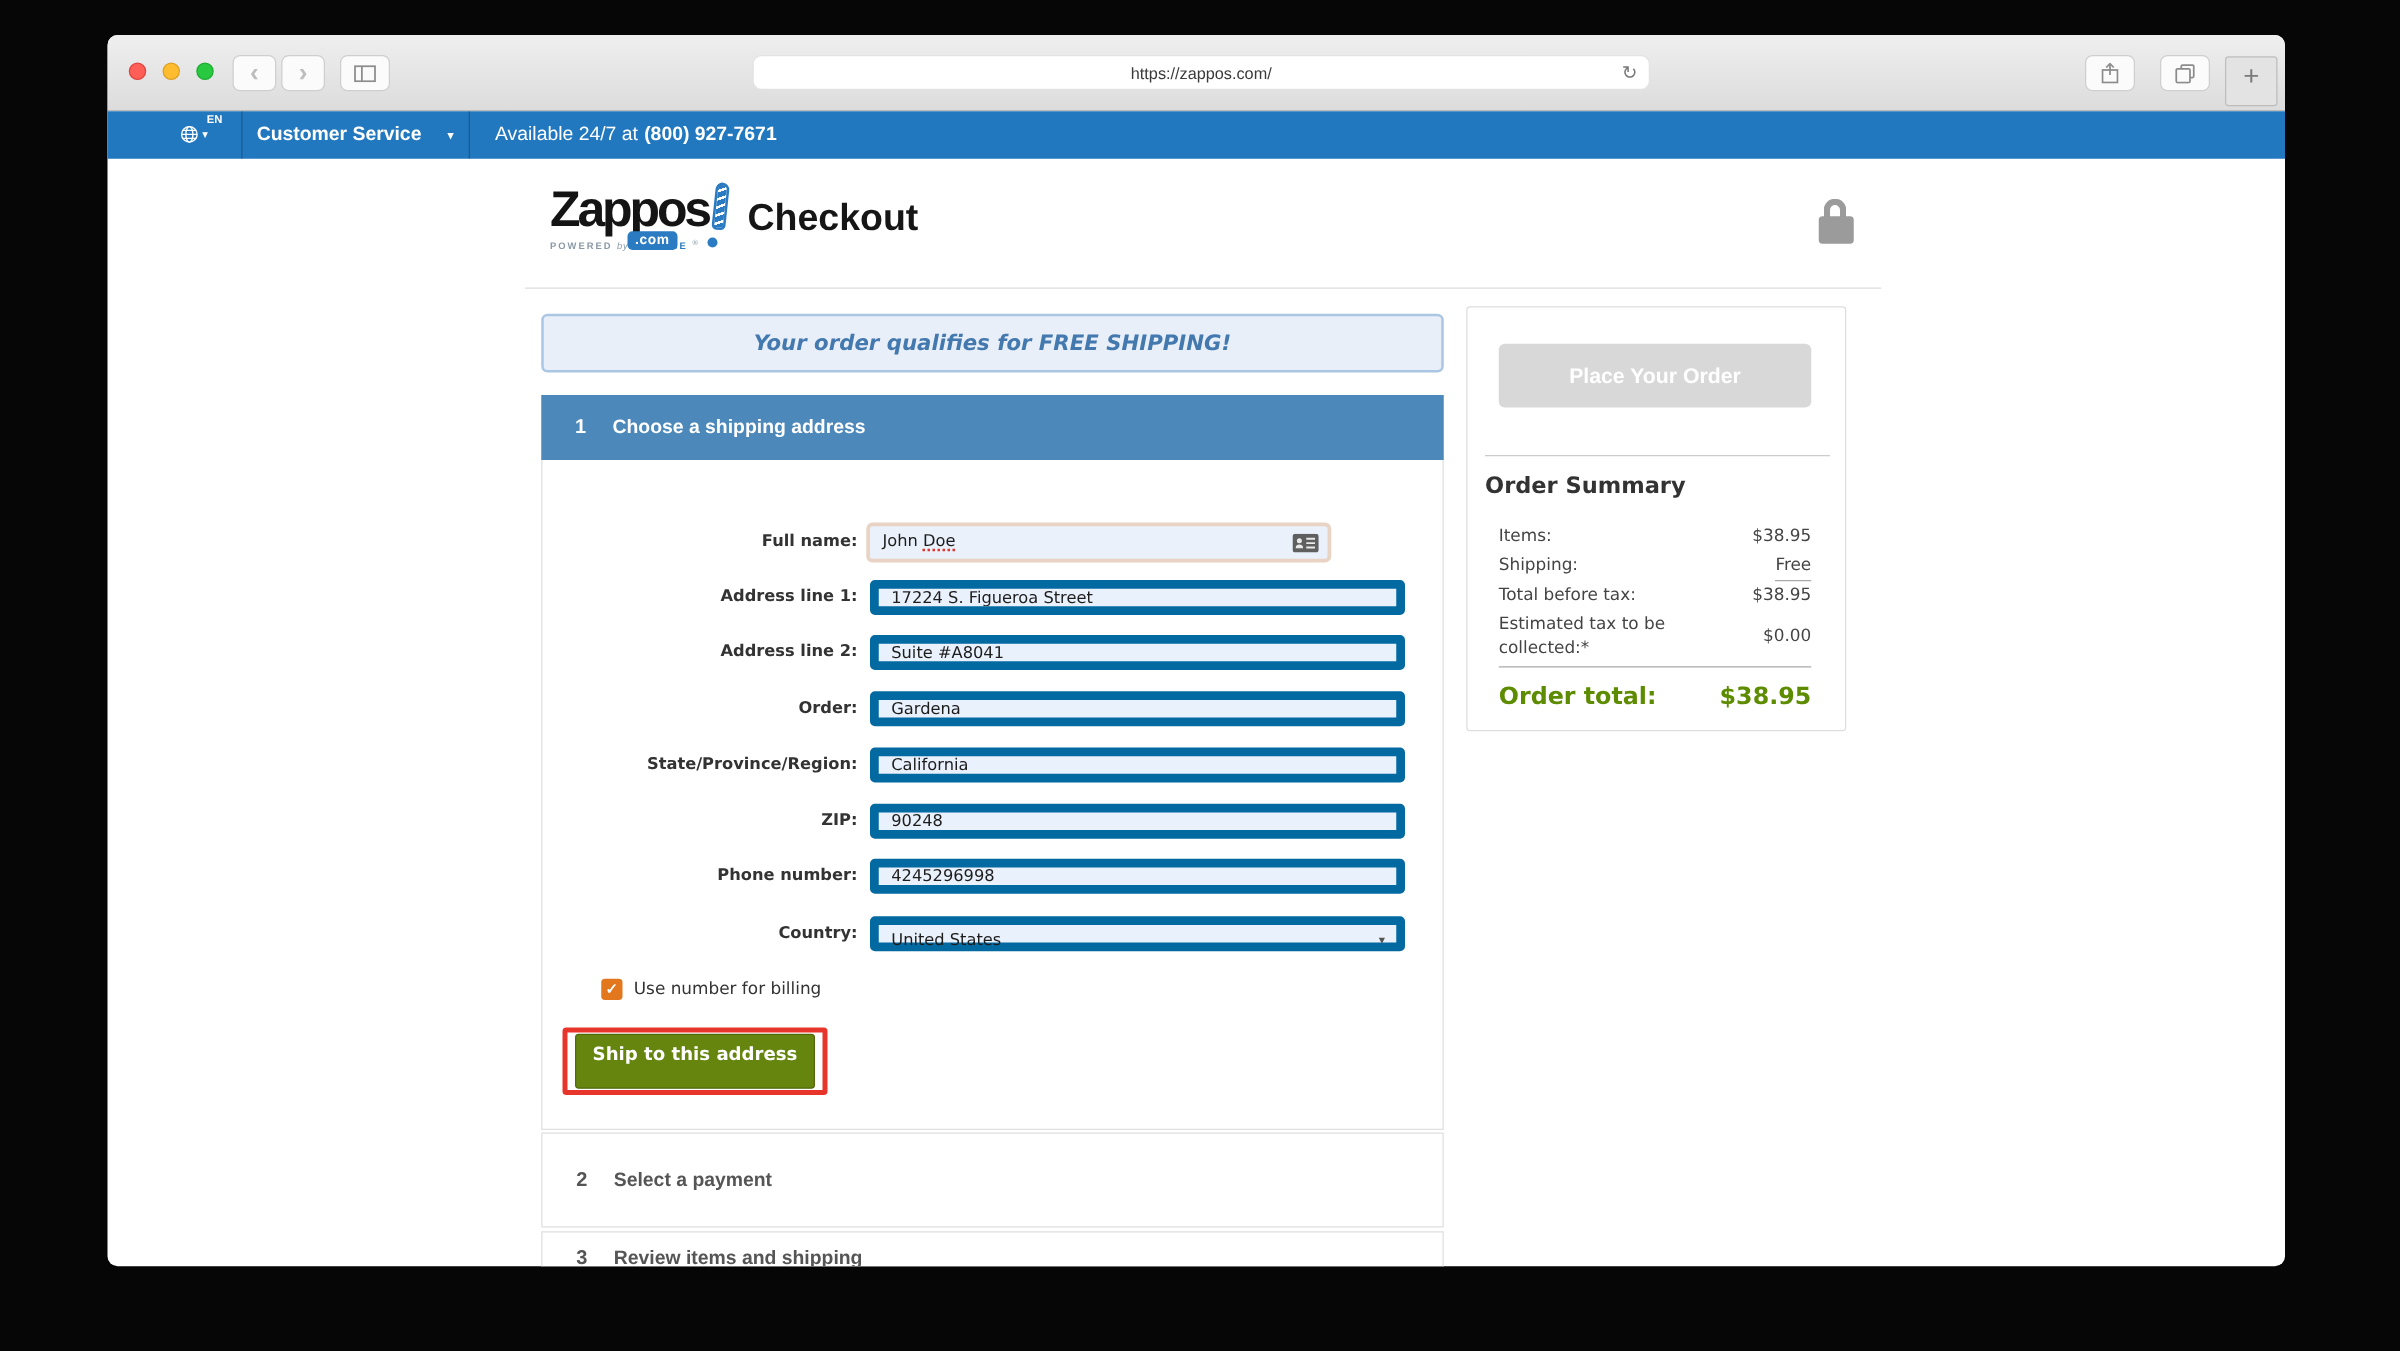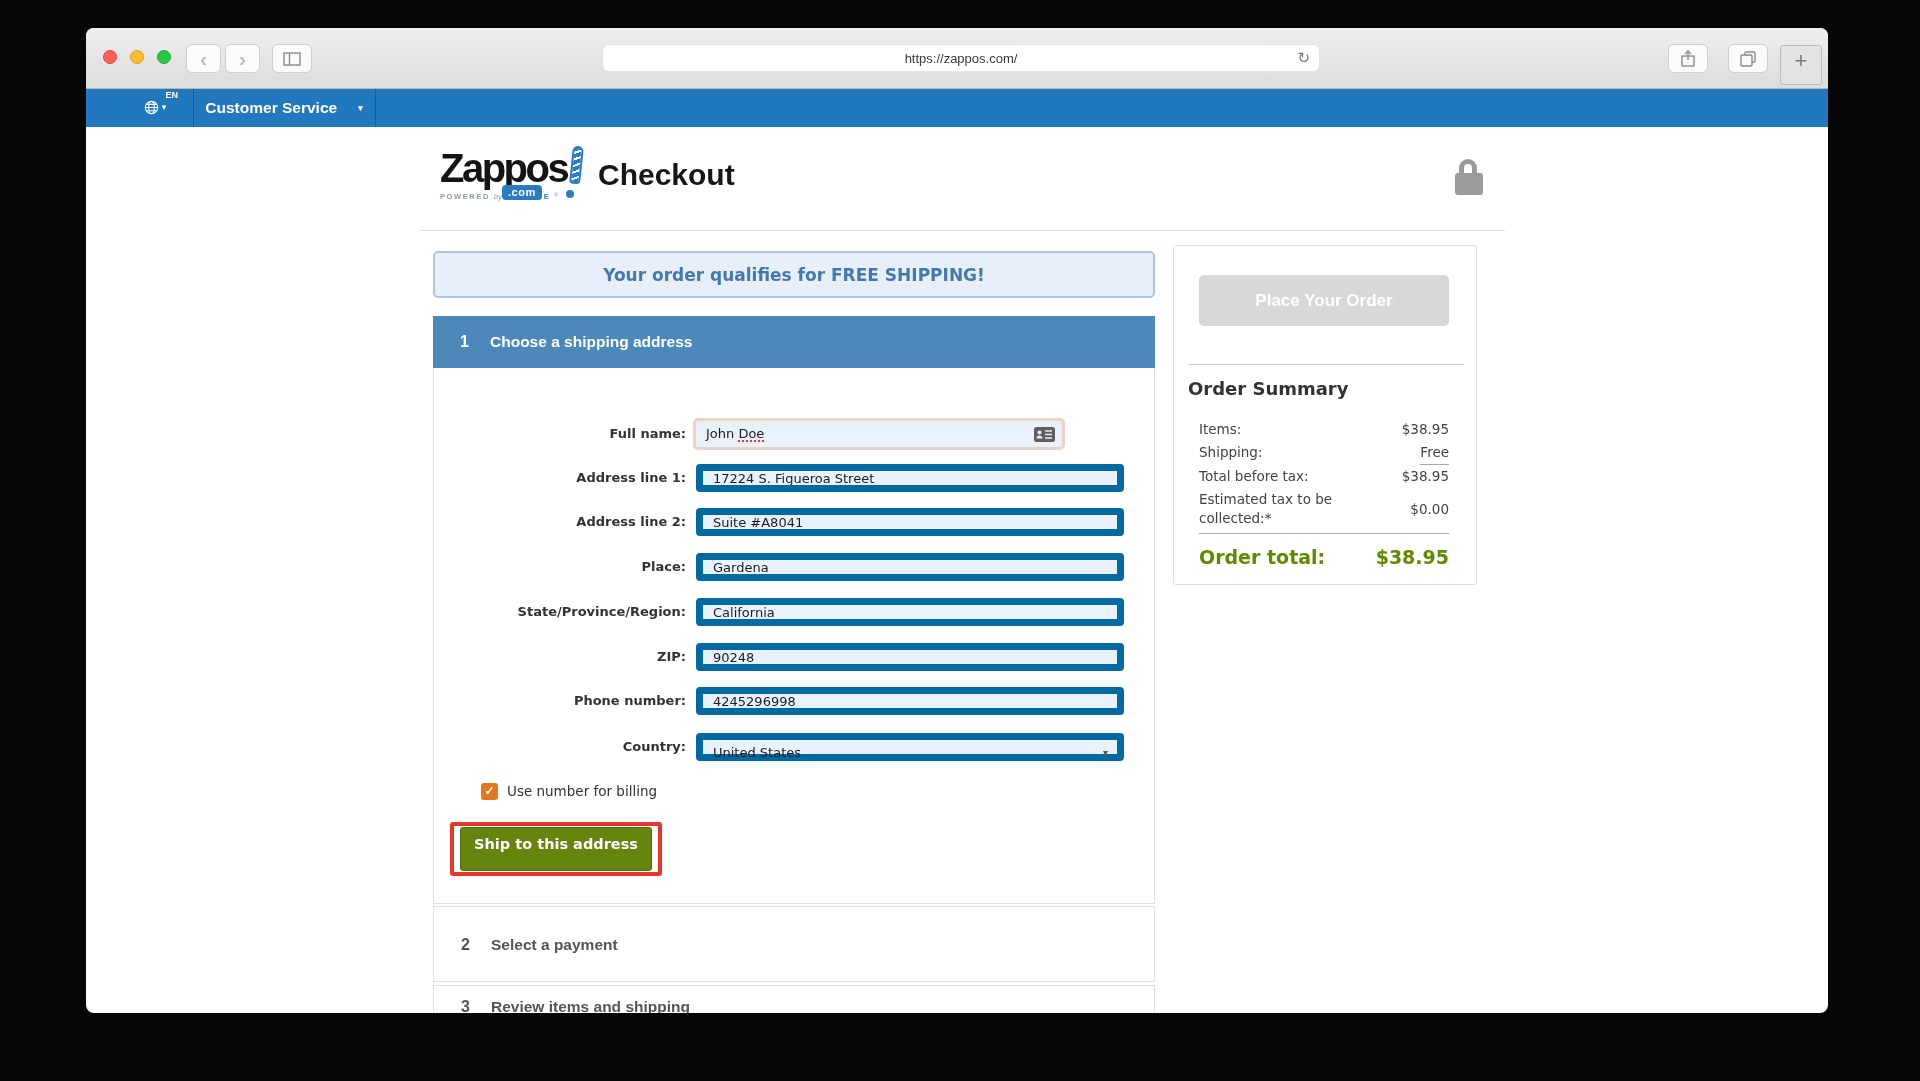--- a/index.html
+++ b/index.html
@@ -56,21 +56,21 @@
   .page-title { position:absolute; left:512px; top:130px; font-size:30px; font-weight:600; color:#161616; }
   .lock { position:absolute; left:1369px; top:131px; width:28px; height:40px; }
   .lock-shackle { position:absolute; left:4px; top:0; width:18px; height:18px; border:5px solid #9b9b9b;
                   border-bottom:none; border-radius:10px 10px 0 0; }
   .lock-body { position:absolute; left:0; top:14px; width:28px; height:22px; background:#9b9b9b; border-radius:3px; }
   .header-rule { position:absolute; left:334px; top:202px; width:1085px; height:1px; background:#dddddd; }
 
   
   .banner { position:absolute; left:347px; top:223px; width:722px; height:47px; background:#e9eff8;
             border:2px solid #abc6e2; border-radius:5px; display:flex; align-items:center; justify-content:center; }
-  .banner span { font-family:"DejaVu Sans", sans-serif; font-weight:600;
+  .banner span { font-family:"DejaVu Sans", sans-serif; font-style:italic; font-weight:600;
                  font-size:17px; color:#4379ae; }
 
   .step1-head { position:absolute; left:347px; top:288px; width:722px; height:52px; background:#4d88bb;
                 color:#fff; }
   .step-num { position:absolute; left:27px; top:0; line-height:52px; font-size:16px; font-weight:bold; }
   .step-title { position:absolute; left:57px; top:0; line-height:52px; font-size:15.5px; font-weight:bold; }
   .step1-pointer { position:absolute; left:377px; top:340px; width:0; height:0;
                    border-left:9px solid transparent; border-right:9px solid transparent;
                    border-top:11px solid #4d88bb; }
   .step1-body { position:absolute; left:347px; top:340px; width:722px; height:536px;
@@ -188,20 +188,24 @@
         </svg>
         <span class="caret">▾</span>
       </div>
     </div>
     <div class="tb-divider" style="left:107px;"></div>
     <div class="cs-item">
       <span>Customer Service</span>
       <span class="caret">▾</span>
     </div>
     <div class="tb-divider" style="left:289px;"></div>
+    <div class="avail">
+      <span>Available 24/7 at</span>
+      <b>(800) 927-7671</b>
+    </div>
   </div>
 
   <div class="logo">
     <div class="logo-row">
       <span class="logo-zappos">Zappos</span>
       <span class="shoe"></span>
     </div>
     <span class="shoe-dot"></span>
     <span class="logo-com">.com</span>
     <div class="logo-tag">
@@ -249,21 +253,21 @@
       <div class="flabel">Address line 1:</div>
       <input class="finput" value="17224 S. Figueroa Street" style="">
     </div>
 
     <div class="frow" style="top:140px;">
       <div class="flabel">Address line 2:</div>
       <input class="finput" value="Suite #A8041" style="">
     </div>
 
     <div class="frow" style="top:185px;">
-      <div class="flabel">Place:</div>
+      <div class="flabel">Order:</div>
       <input class="finput" value="Gardena" style="">
     </div>
 
     <div class="frow" style="top:230px;">
       <div class="flabel">State/Province/Region:</div>
       <input class="finput" value="California" style="">
     </div>
 
     <div class="frow" style="top:275px;">
       <div class="flabel">ZIP:</div>

